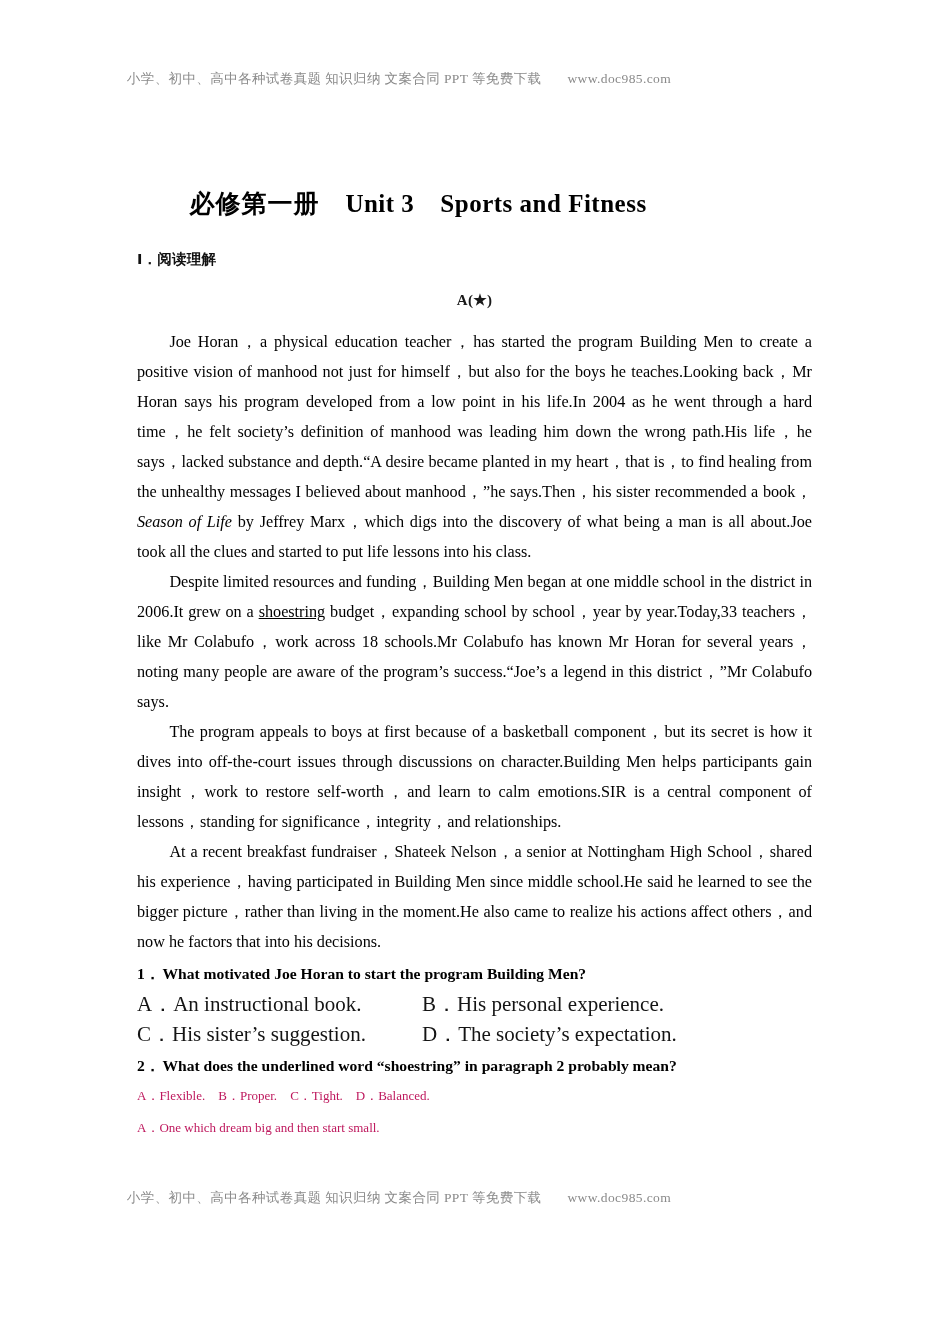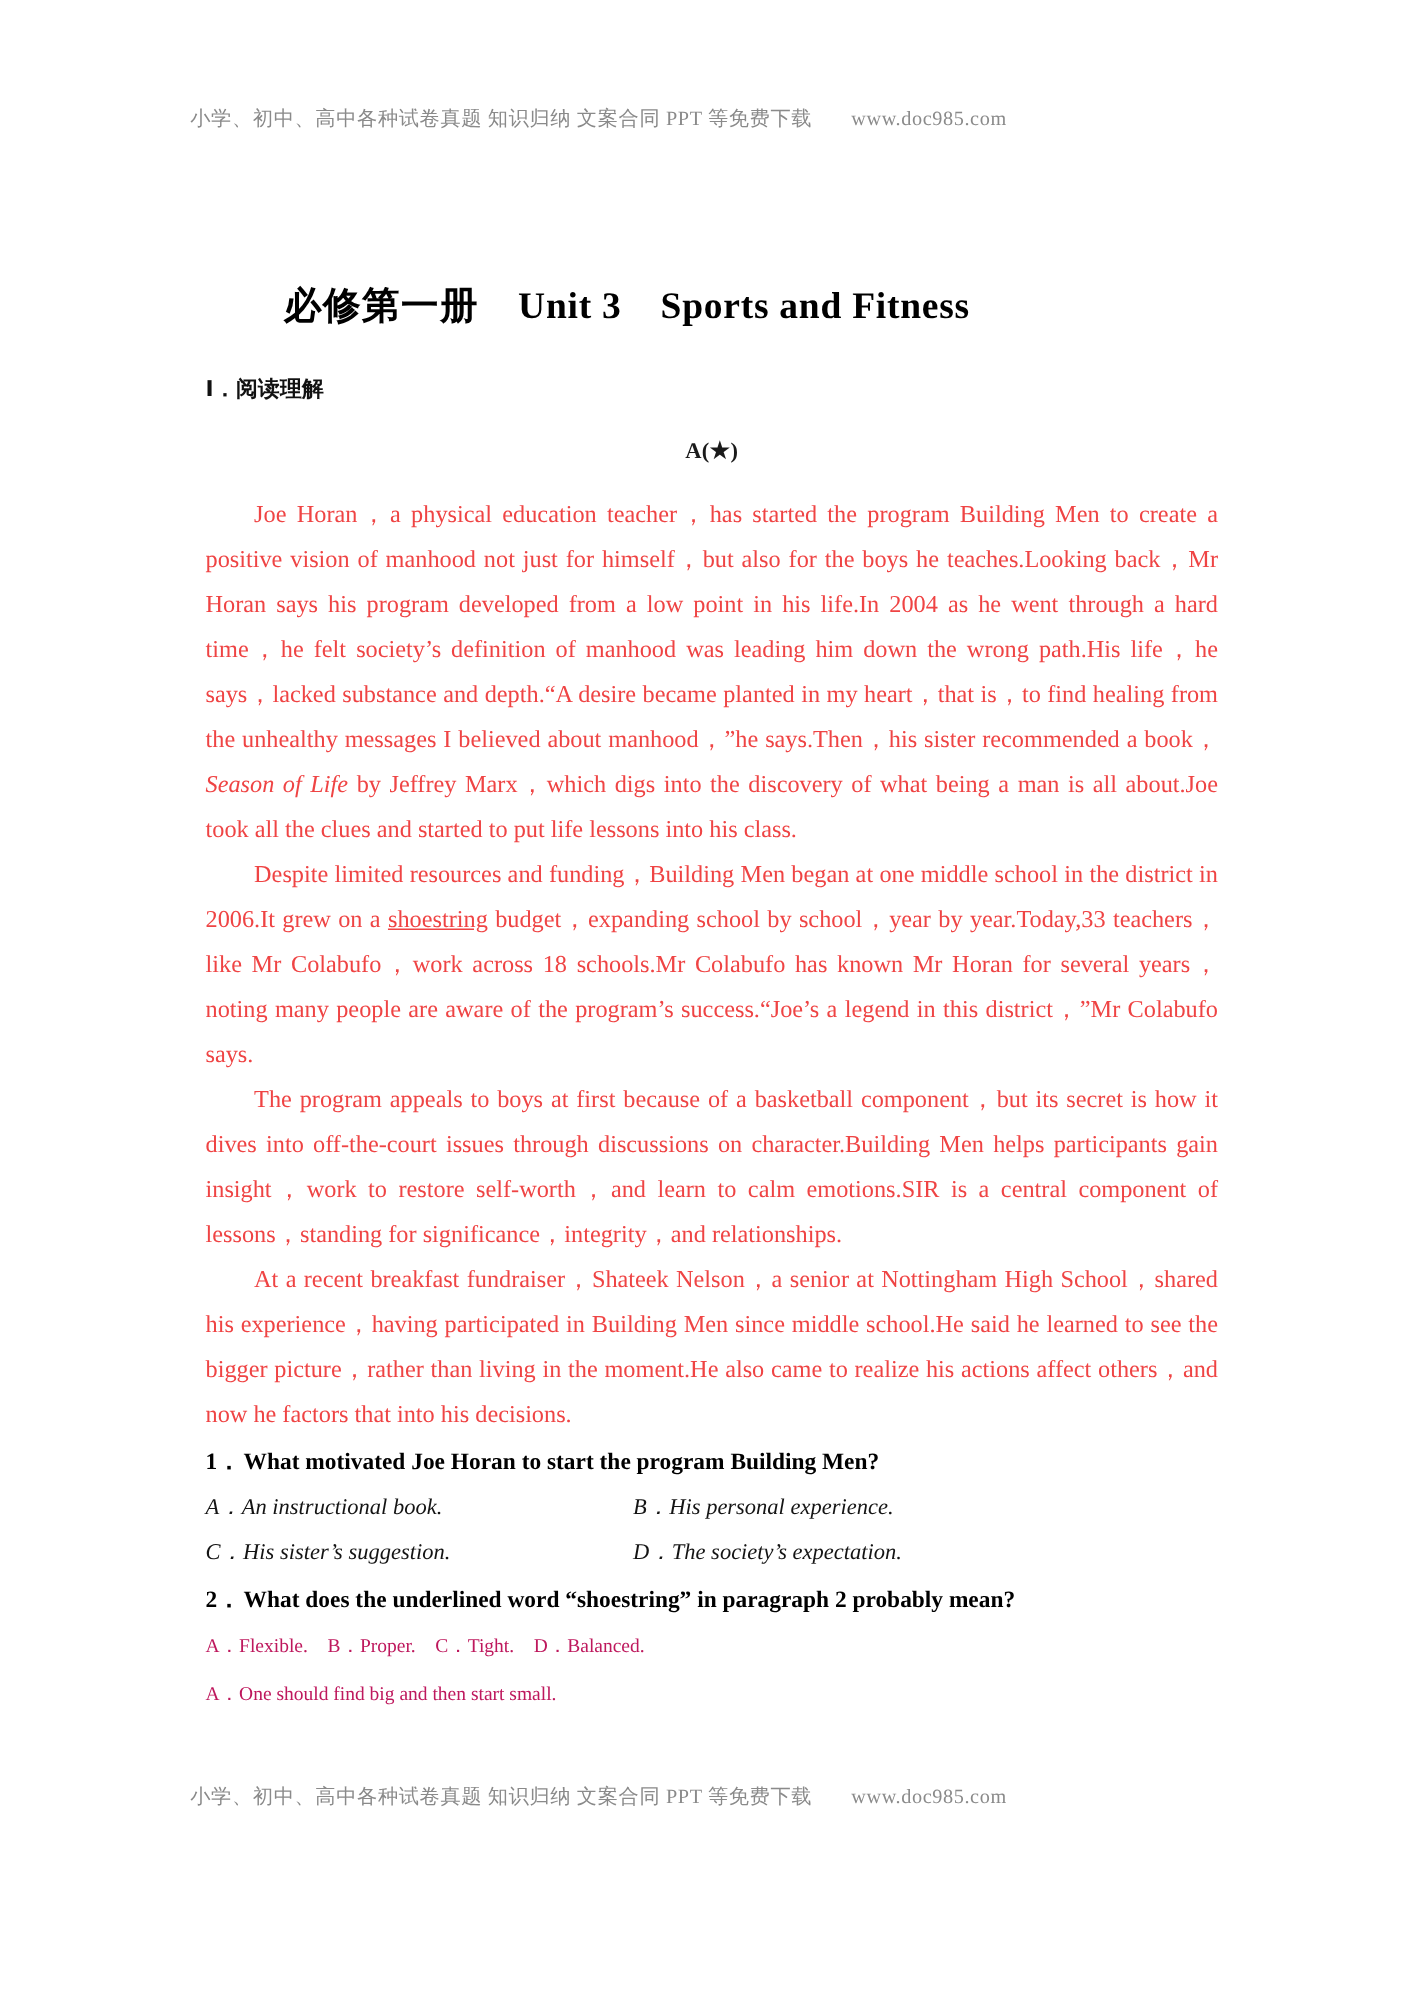--- a/index.html
+++ b/index.html
@@ -92,45 +92,44 @@
     color: #111;
   }
 
   p.para {
     margin: 0;
     font-size: 16.2px;
     line-height: 30px;
     text-align: justify;
     text-justify: inter-word;
     text-indent: 2em;
-    color: #ef4444;
+    color: #000000;
   }
   p.para + p.para { margin-top: 0px; }
 
   .bookname { font-style: italic; }
   .uline { text-decoration: underline; }
 
   
   .qblock { margin-top: 2px; }
 
   .qstem {
     font-size: 15.6px;
     line-height: 30px;
     font-weight: bold;
     color: #000;
     margin: 0;
   }
   .qnum { margin-right: 2px; }
 
   .opt-row {
     display: flex;
-    font-size: 15px;
+    font-size: 21px;
     line-height: 30px;
     color: #141414;
-    font-style: italic;
   }
   .opt-cell {
     width: 285px;
     flex: 0 0 auto;
     white-space: nowrap;
   }
   .opt-cell.wide { width: auto; }
 
   .opt-line {
     font-size: 13px;
@@ -178,21 +177,21 @@
         <div class="opt-cell wide">D．The society’s expectation.</div>
       </div>
     </div>
 
     <div class="qblock">
       <div class="qstem"><span class="qnum">2．</span><span>What does the underlined word “shoestring” in paragraph 2 probably mean?</span></div>
       <div class="opt-line"><span class="seg">A．Flexible.</span><span class="seg">B．Proper.</span><span class="seg">C．Tight.</span><span class="seg">D．Balanced.</span></div>
     </div>
 
     <div class="qblock">
-      <div class="opt-line"><span>A．One should find big and then start small.</span></div>
+      <div class="opt-line"><span>A．One which dream big and then start small.</span></div>
     </div>
 
   </div>
 
   <div class="watermark" id="wm-bot">
     <span>小学、初中、高中各种试卷真题  知识归纳  文案合同  PPT 等免费下载</span><span class="wm-url">www.doc985.com</span>
   </div>
 
 </div>
 

